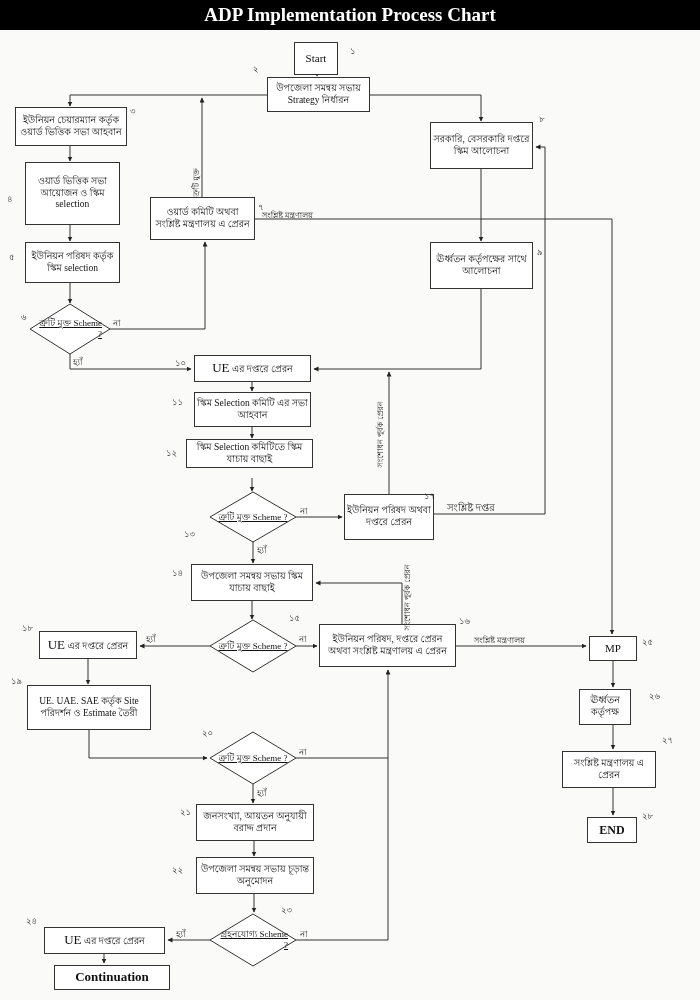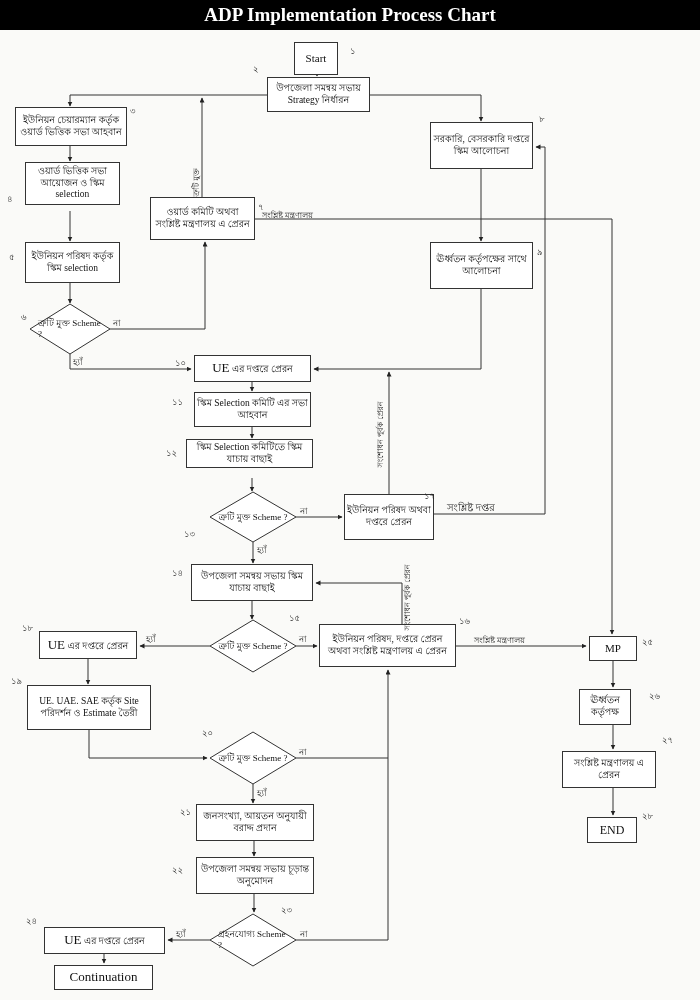--- a/index.html
+++ b/index.html
@@ -19,27 +19,27 @@
   }
   svg.wires { position:absolute; left:0; top:0; z-index:1; }
   .node {
     position:absolute; background:#fff; border:1px solid #333;
     display:flex; align-items:center; justify-content:center;
     text-align:center; font-size:9.5px; line-height:1.25; padding:2px;
     z-index:2;
   }
   .dtext {
     position:absolute; display:flex; align-items:center; justify-content:center;
-    text-align:left; font-size:9px; line-height:1.2; z-index:3;
+    text-align:right; font-size:9px; line-height:1.2; z-index:3;text-decoration:underline;
   }
   .num { position:absolute; font-size:8.5px; color:#222; z-index:3; }
   .elabel { position:absolute; font-size:8.5px; color:#222; z-index:3; white-space:nowrap; }
   .rot { transform:rotate(-90deg); transform-origin:center center; text-align:center; }
   .big { font-size:13px; }
-  .bold { font-weight:normal; }
+  .bold { font-weight:bold; }
 </style>
 </head>
 <body>
 
 <div class="titlebar">ADP Implementation Process Chart</div>
 
 <svg class="wires" width="700" height="1000">
   <defs>
     <marker id="ah" markerWidth="7" markerHeight="7" refX="4.5" refY="2.5" orient="auto">
       <polygon points="0,0 5,2.5 0,5" fill="#222"></polygon>
@@ -88,21 +88,21 @@
     <polygon points="210,517 253,492 296,517 253,542"></polygon>
     <polygon points="210,646 253,620 296,646 253,672"></polygon>
     <polygon points="210,758 253,732 296,758 253,784"></polygon>
     <polygon points="210,940 253,914 296,940 253,966"></polygon>
   </g>
 </svg>
 
 <div class="node" style="left:294px;top:42px;width:44px;height:33px;font-size:11px">Start</div>
 <div class="node" style="left:267px;top:77px;width:103px;height:35px">উপজেলা সমন্বয় সভায় Strategy নির্ধারন</div>
 <div class="node" style="left:15px;top:107px;width:112px;height:39px">ইউনিয়ন চেয়ারম্যান কর্তৃক ওয়ার্ড ভিত্তিক সভা আহবান</div>
-<div class="node" style="left:25px;top:162px;width:95px;height:43px">ওয়ার্ড ভিত্তিক সভা আয়োজন ও স্কিম selection</div>
+<div class="node" style="left:25px;top:162px;width:95px;height:63px">ওয়ার্ড ভিত্তিক সভা আয়োজন ও স্কিম selection</div>
 <div class="node" style="left:25px;top:242px;width:95px;height:41px">ইউনিয়ন পরিষদ কর্তৃক স্কিম selection</div>
 <div class="node" style="left:150px;top:197px;width:105px;height:43px">ওয়ার্ড কমিটি অথবা সংশ্লিষ্ট মন্ত্রণালয় এ প্রেরন</div>
 <div class="node" style="left:430px;top:122px;width:103px;height:47px">সরকারি, বেসরকারি দপ্তরে স্কিম আলোচনা</div>
 <div class="node" style="left:430px;top:242px;width:103px;height:47px">ঊর্ধ্বতন কর্তৃপক্ষের সাথে আলোচনা</div>
 <div class="node" style="left:194px;top:355px;width:117px;height:27px">
   <span><span class="big">UE</span> <span>এর দপ্তরে প্রেরন</span></span>
 </div>
 <div class="node" style="left:194px;top:392px;width:117px;height:35px">স্কিম Selection কমিটি এর সভা আহবান</div>
 <div class="node" style="left:186px;top:439px;width:127px;height:29px">স্কিম Selection কমিটিতে স্কিম যাচায় বাছাই</div>
 <div class="node" style="left:344px;top:494px;width:90px;height:46px">ইউনিয়ন পরিষদ অথবা দপ্তরে প্রেরন</div>
@@ -110,21 +110,21 @@
 <div class="node" style="left:319px;top:624px;width:137px;height:43px">ইউনিয়ন পরিষদ, দপ্তরে প্রেরন অথবা সংশ্লিষ্ট মন্ত্রণালয় এ প্রেরন</div>
 <div class="node" style="left:39px;top:631px;width:98px;height:28px">
   <span><span class="big">UE</span> <span>এর দপ্তরে প্রেরন</span></span>
 </div>
 <div class="node" style="left:27px;top:685px;width:124px;height:45px">UE. UAE. SAE কর্তৃক Site পরিদর্শন ও Estimate তৈরী</div>
 <div class="node" style="left:196px;top:804px;width:118px;height:37px">জনসংখ্যা, আয়তন অনুযায়ী বরাদ্দ প্রদান</div>
 <div class="node" style="left:196px;top:857px;width:118px;height:37px">উপজেলা সমন্বয় সভায় চূড়ান্ত অনুমোদন</div>
 <div class="node" style="left:44px;top:927px;width:121px;height:27px">
   <span><span class="big">UE</span> <span>এর দপ্তরে প্রেরন</span></span>
 </div>
-<div class="node bold" style="left:54px;top:965px;width:99px;height:25px;font-size:13px">Continuation</div>
+<div class="node bold" style="left:54px;top:965px;width:116px;height:25px;font-size:13px">Continuation</div>
 <div class="node" style="left:589px;top:636px;width:48px;height:25px;font-size:11px">MP</div>
 <div class="node" style="left:579px;top:689px;width:52px;height:36px">ঊর্ধ্বতন কর্তৃপক্ষ</div>
 <div class="node" style="left:562px;top:751px;width:94px;height:37px">সংশ্লিষ্ট মন্ত্রণালয় এ প্রেরন</div>
 <div class="node bold" style="left:587px;top:817px;width:50px;height:26px;font-size:12px">END</div>
 
 <div class="dtext" style="left:38px;top:312px;width:64px;height:34px">ত্রুটি মুক্ত Scheme ?</div>
 <div class="dtext" style="left:218px;top:500px;width:70px;height:34px">ত্রুটি মুক্ত Scheme ?</div>
 <div class="dtext" style="left:218px;top:629px;width:70px;height:34px">ত্রুটি মুক্ত Scheme ?</div>
 <div class="dtext" style="left:218px;top:741px;width:70px;height:34px">ত্রুটি মুক্ত Scheme ?</div>
 <div class="dtext" style="left:218px;top:923px;width:70px;height:34px">গ্রহনযোগ্য Scheme ?</div>

